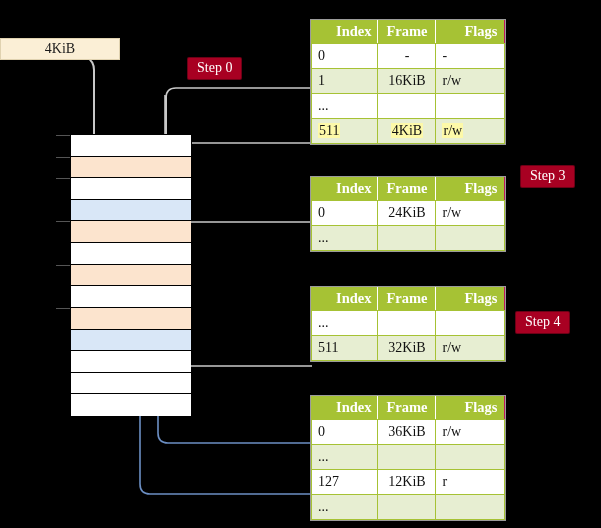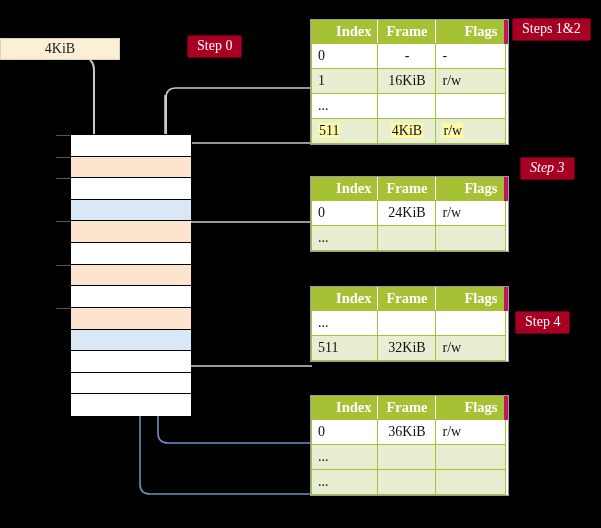--- a/index.html
+++ b/index.html
@@ -80,21 +80,21 @@
     background: #a6c234;
     color: #ffffff;
     font-weight: bold;
     text-align: left;
     padding: 2px 6px 3px 6px;
     border: 1px solid #a6c234;
     border-right: 1px solid #ffffff;
     font-size: 14.5px;
     height: 23px;
   }
-  .ptable th:last-child { border-right: 4px solid #be185d; padding-left: 28px; }
+  .ptable th:last-child { border-right: 1px solid #be185d; padding-left: 28px; }
   .ptable td {
     padding: 2px 6px 3px 6px;
     border: 1px solid #a6c234;
     color: #111111;
     height: 25px;
     vertical-align: middle;
     white-space: nowrap;
     overflow: hidden;
   }
   .ptable tr.alt td { background: #e7eed2; }
@@ -146,27 +146,24 @@
     <path d="M 312,366 L 186,366 Q 176,366 176,356 L 176,300" fill="none" stroke="#c9c9c9" stroke-width="1.6" marker-end="url(#ahGrayUp)"></path>
 
     <path d="M 312,443 L 168,443 Q 158,443 158,433 L 158,330" fill="none" stroke="#6c8fc4" stroke-width="1.6" marker-end="url(#ahBlueUp)"></path>
     <path d="M 312,494 L 150,494 Q 140,494 140,484 L 140,212" fill="none" stroke="#6c8fc4" stroke-width="1.6" marker-end="url(#ahBlueUp)"></path>
   </svg>
 
   <div class="src-box" style="left:0px; top:38px; width:120px; height:22px;">
     <span>4KiB</span>
   </div>
 
-  <div class="step-badge" style="left:188px; top:36px;">
+  <div class="step-badge" style="left:188px; top:58px;">
     <span>Step 0</span>
   </div>
-  <div class="step-badge" style="left:513px; top:19px;">
-    <span>Steps 1&amp;2</span>
-  </div>
-  <div class="step-badge" style="left:521px; top:158px;font-style:italic;">
+  <div class="step-badge" style="left:521px; top:166px;">
     <span>Step 3</span>
   </div>
   <div class="step-badge" style="left:516px; top:265px;margin-top:47px;">
     <span>Step 4</span>
   </div>
 
   <div id="memcol">
       <div class="mem-row" style="top: 0px; height: 21.6154px; background: rgb(255, 255, 255);"></div>
       <div class="mem-tick" style="top: 0px;"></div>
       <div class="mem-row" style="top: 21.6154px; height: 21.6154px; background: rgb(252, 228, 206);"></div>
@@ -274,20 +271,25 @@
           <tr class="plain">
             <td class="c-index">0</td>
             <td class="c-frame">36KiB</td>
             <td class="c-flags">r/w</td>
           </tr>
           <tr class="alt">
             <td class="c-index">...</td>
             <td class="c-frame">&nbsp;</td>
             <td class="c-flags">&nbsp;</td>
           </tr>
+          <tr class="plain">
+            <td class="c-index">127</td>
+            <td class="c-frame">12KiB</td>
+            <td class="c-flags">r</td>
+          </tr>
           <tr class="alt">
             <td class="c-index">...</td>
             <td class="c-frame">&nbsp;</td>
             <td class="c-flags">&nbsp;</td>
           </tr>
         </tbody>
       </table>
     </div>
 
 </div>

